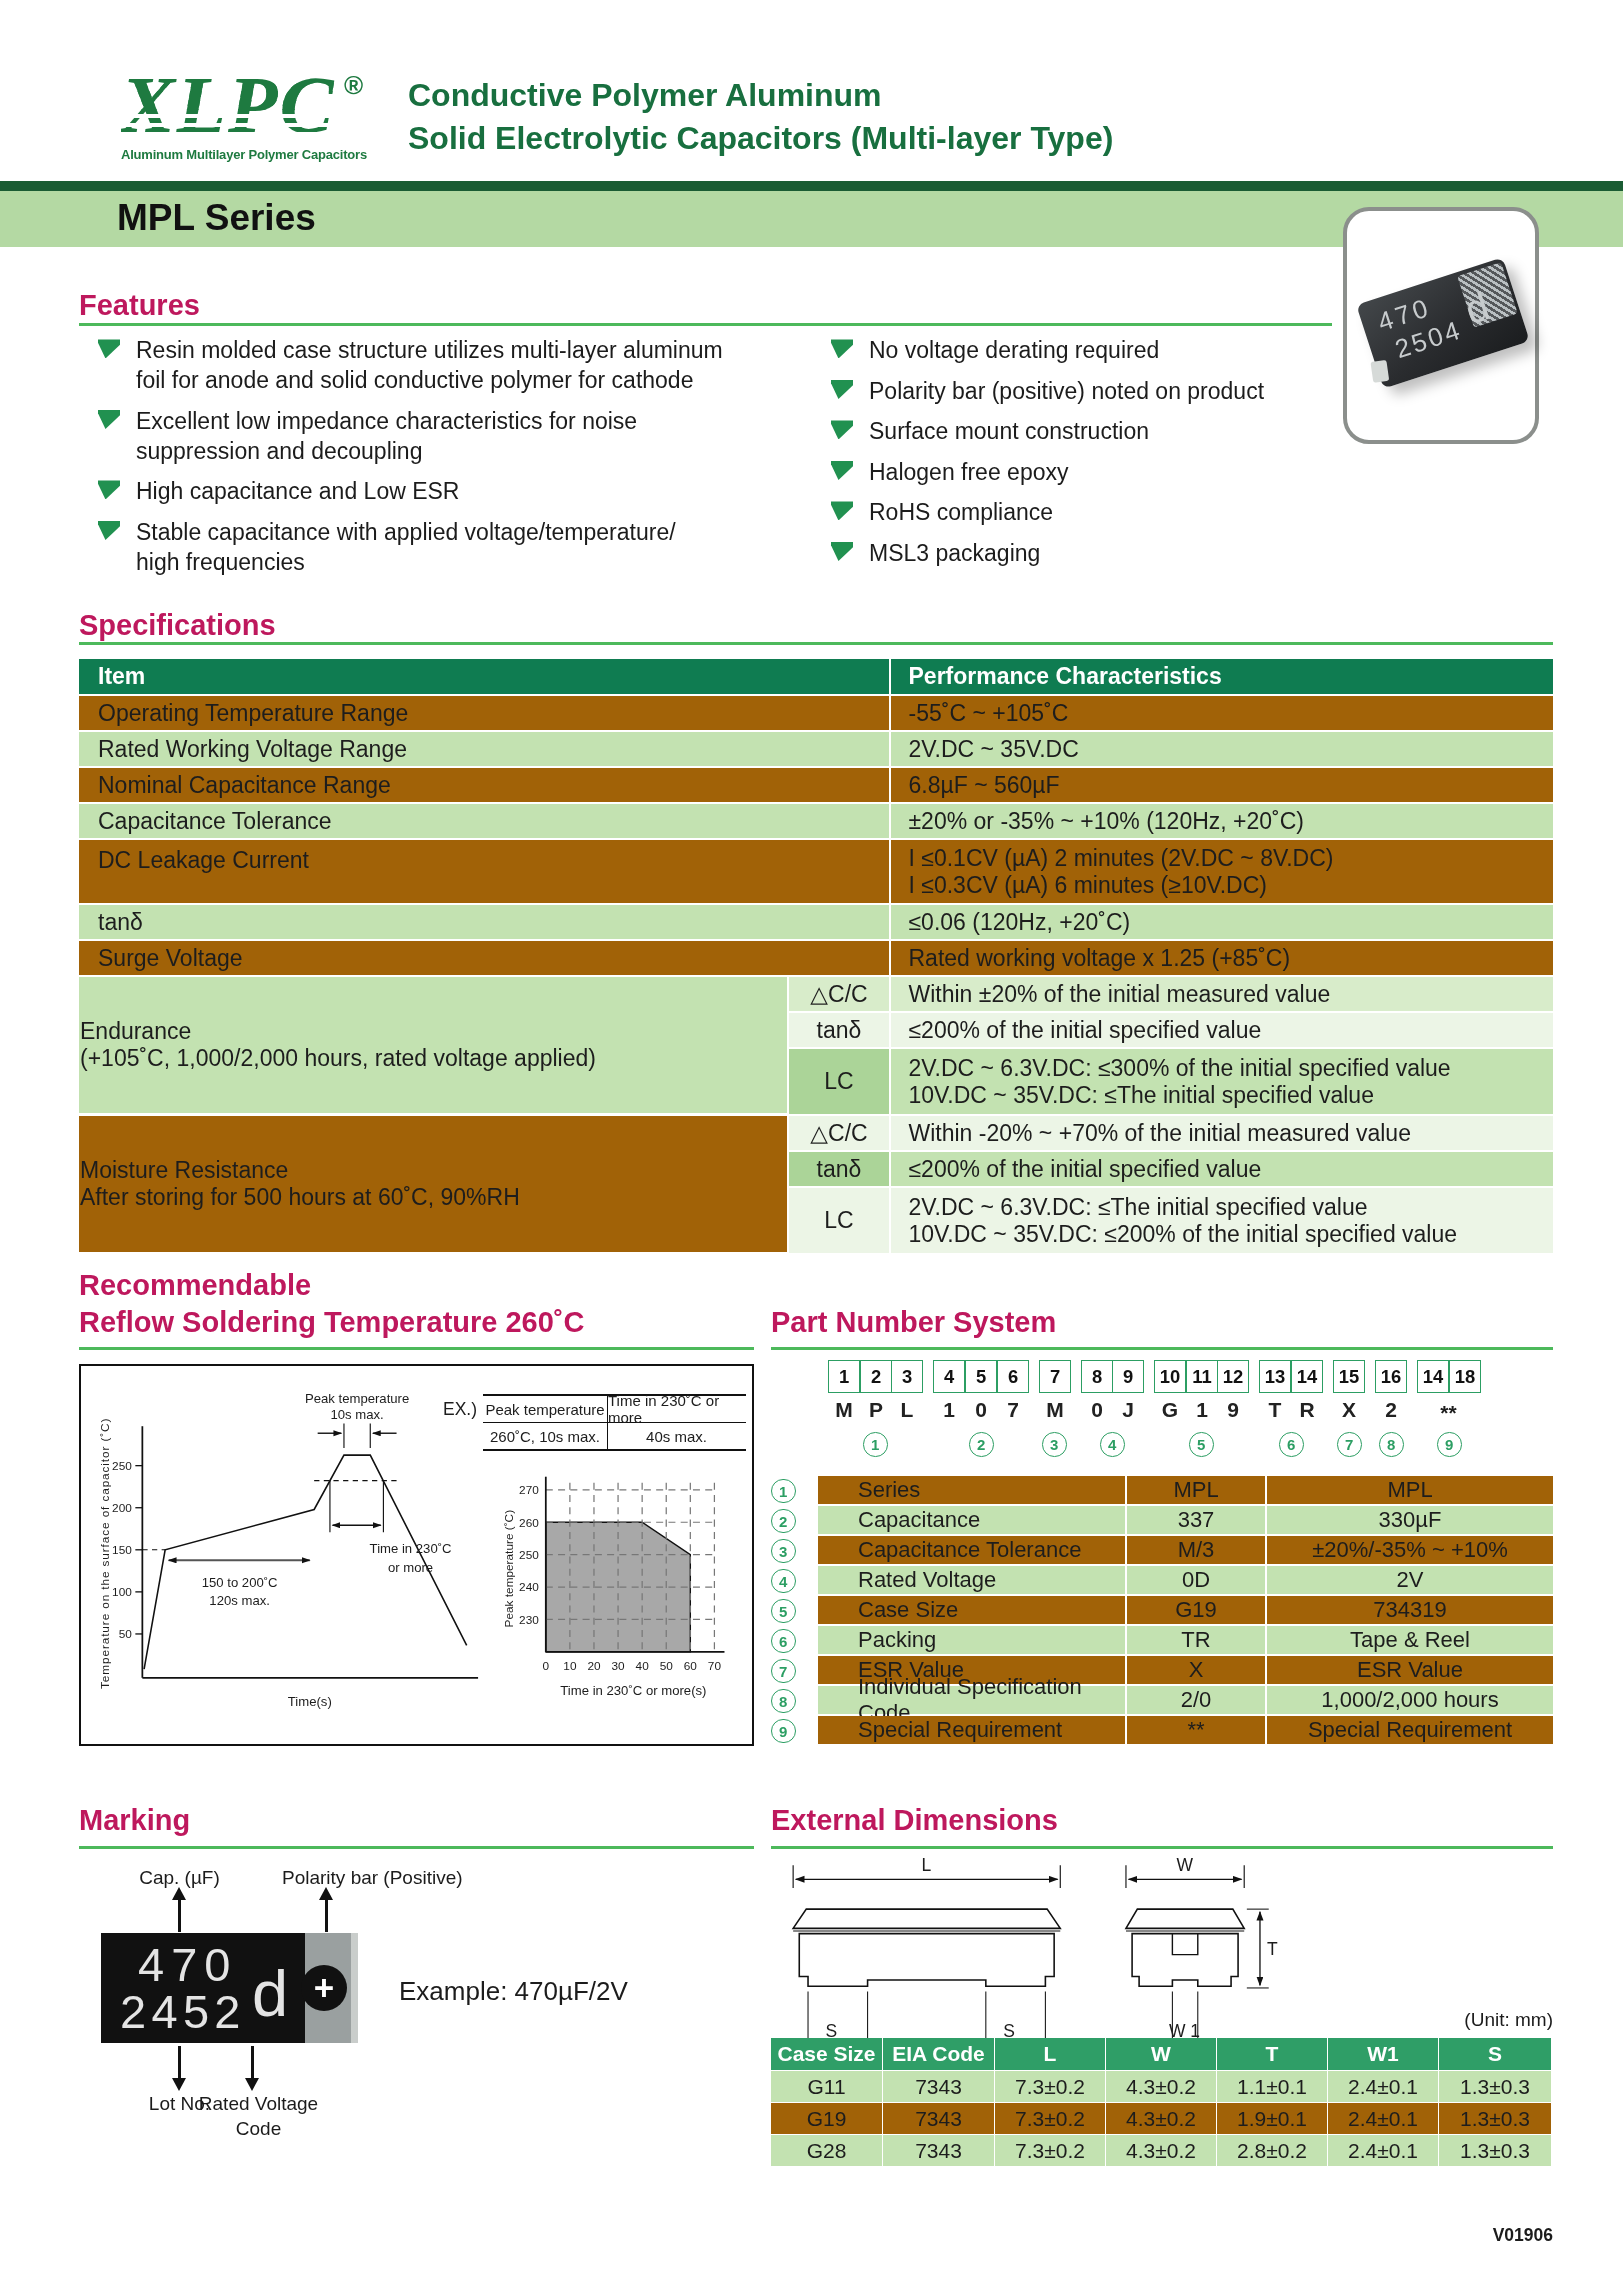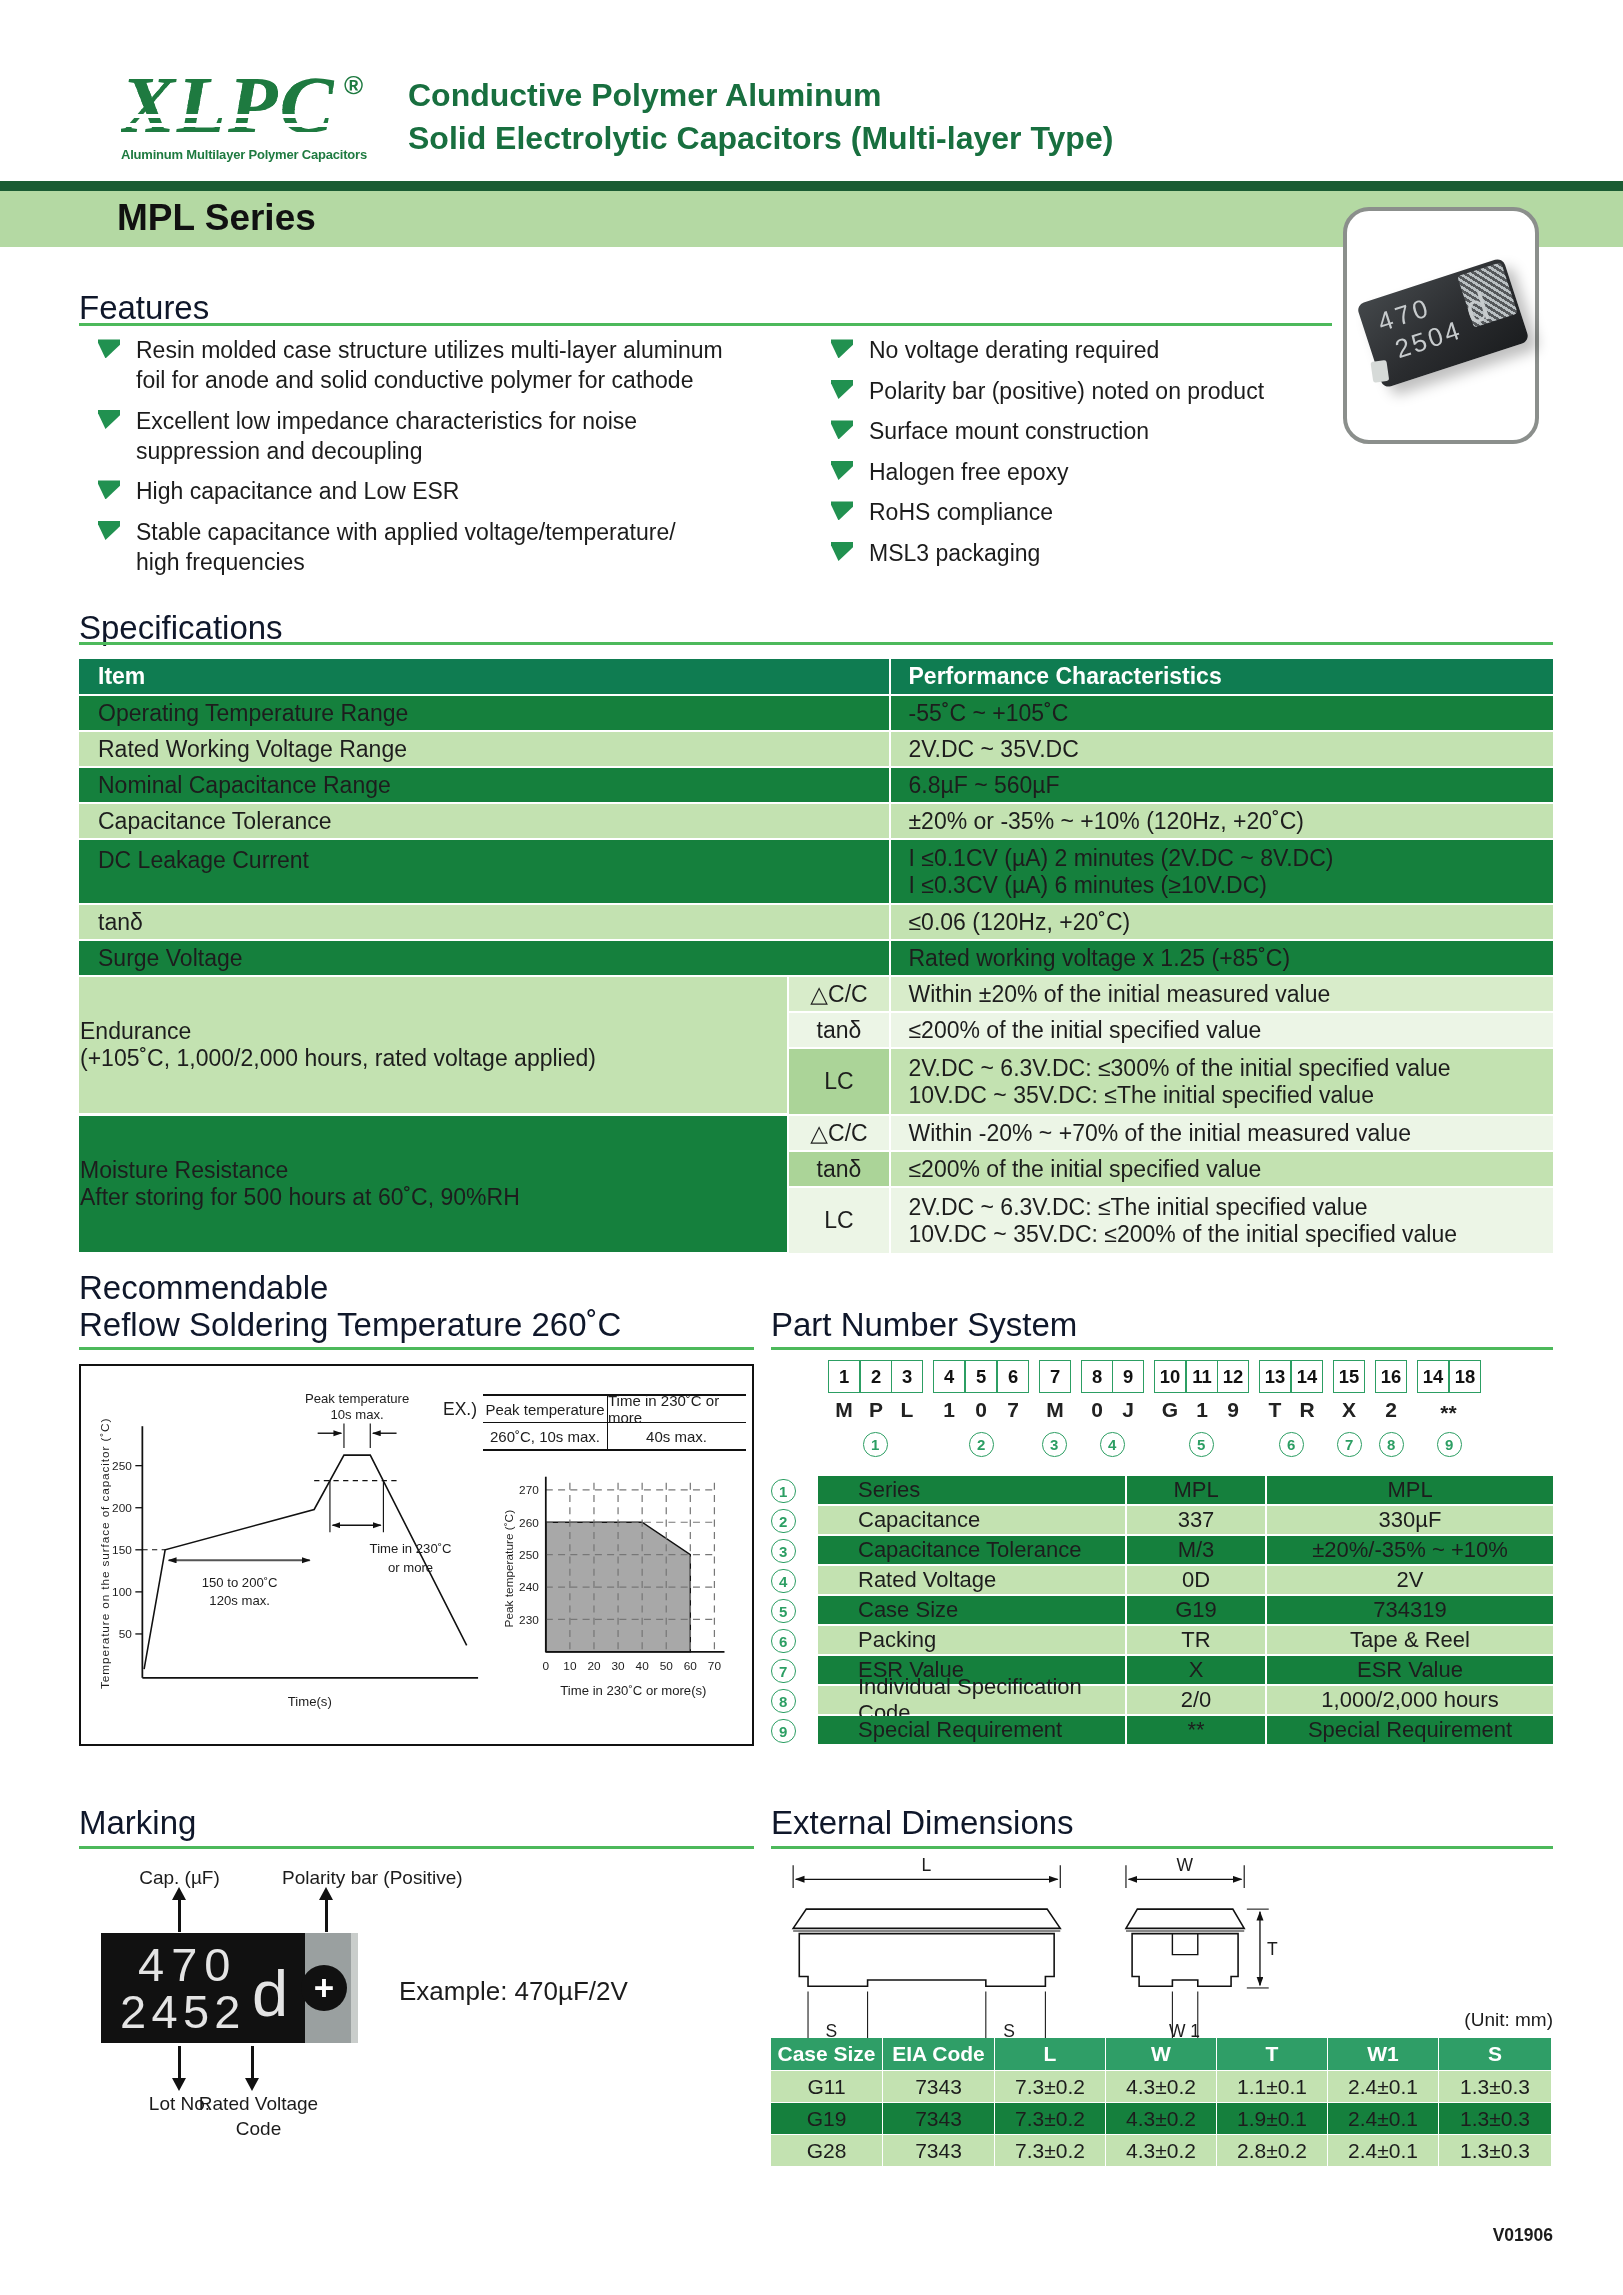--- a/index.html
+++ b/index.html
@@ -27,42 +27,42 @@
     transform:rotate(-18deg);background:linear-gradient(155deg,#43474a 0%,#2a2c2f 55%,#1b1d1f 100%);
     box-shadow:7px 10.5px 12.3px rgba(0,0,0,0.25);}
   .cap-term{position:absolute;right:3.5px;top:3.5px;width:46px;height:54px;border-radius:3.5px;
     background:repeating-linear-gradient(50deg,#b9bfc2 0 2.6px,#55585b 2.6px 5.3px);}
   .cap-nub{position:absolute;left:-6.1px;bottom:7px;width:16px;height:21px;background:#d6dad8;border-radius:2.6px;transform:rotate(10deg);}
   .cap-t1{position:absolute;left:16px;top:8.8px;font-size:26px;color:#c7cbcd;letter-spacing:3.5px;}
   .cap-t2{position:absolute;left:24px;top:40px;font-size:26px;color:#c7cbcd;letter-spacing:2.6px;}
   .cap-d{position:absolute;left:103px;top:17.5px;font-size:40px;color:#c7cbcd;}
 
   
-  .sec-head{position:absolute;font-size:33px;font-weight:normal;color:#0f172a;}
+  .sec-head{position:absolute;font-size:29px;font-weight:bold;color:#be185d;}
   .sec-rule{position:absolute;height:2.6px;background:#4db95b;}
 
   
   .feat-item{display:flex;margin-bottom:10.5px;}
   .bullet{flex:none;width:22px;height:19px;background:#219150;
     clip-path:polygon(0 0,100% 0,100% 28%,34% 100%,0 18%);margin-top:4.4px;margin-right:16px;}
   .feat-text{font-size:23px;line-height:30px;color:#1c1c1c;}
 
   
   .spec{position:absolute;left:79px;top:659px;width:1474px;}
   .srow{display:flex;}
   .sc{box-sizing:border-box;display:flex;align-items:center;border-right:2.6px solid #fff;
       border-bottom:2.6px solid #fff;font-size:23px;color:#1d1d1d;}
   .sc.col{flex-direction:column;align-items:flex-start;justify-content:center;line-height:27px;}
   .nor{border-right:none;}
   .w-item{width:812px;padding-left:19px;}
   .w-item2{width:710px;padding-left:1px;}
   .w-sub{width:102px;justify-content:center;padding-left:0;}
   .w-val{flex:1;padding-left:17.5px;}
   .bg-h{background:#0f7c51;color:#fff;font-weight:bold;}
-  .bg-l{background:#15803d;}
+  .bg-l{background:#a16207;}
   .bg-m{background:#c3e2b1;}
   .bg-d{background:#abd498;}
   .bg-ml{background:#d8ecca;}
   .bg-ll{background:#ecf5e6;}
 
   
   .reflow-box{position:absolute;left:79px;top:1364px;width:675px;height:382px;border:2.6px solid #111;box-sizing:border-box;}
   .ex-label{position:absolute;left:443px;top:1399px;font-size:17.5px;color:#1d1d1d;text-align:right;}
   .ex-table{position:absolute;left:483px;top:1394px;width:263px;border-top:2.6px solid #111;border-bottom:2.6px solid #111;}
   .ex-r{display:flex;}

